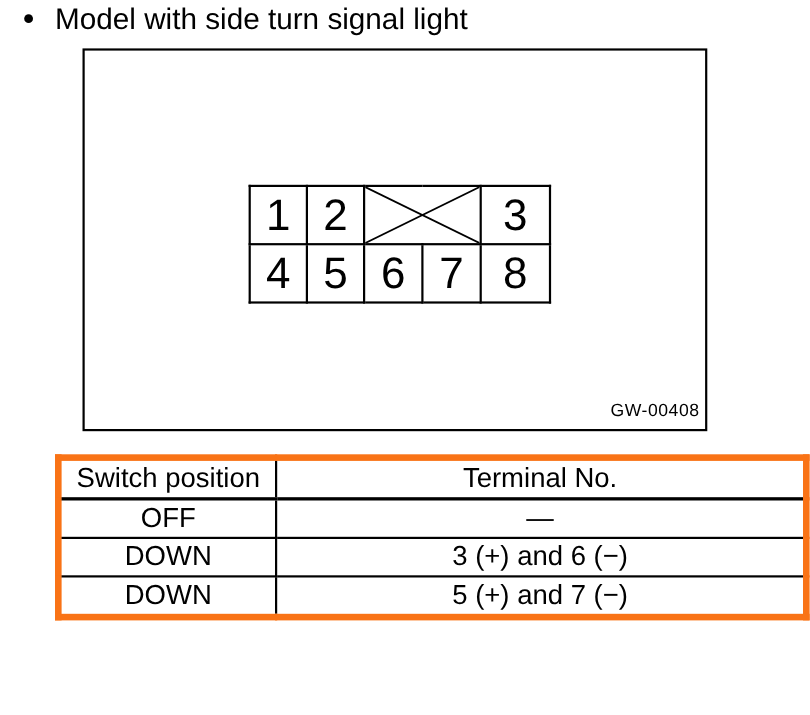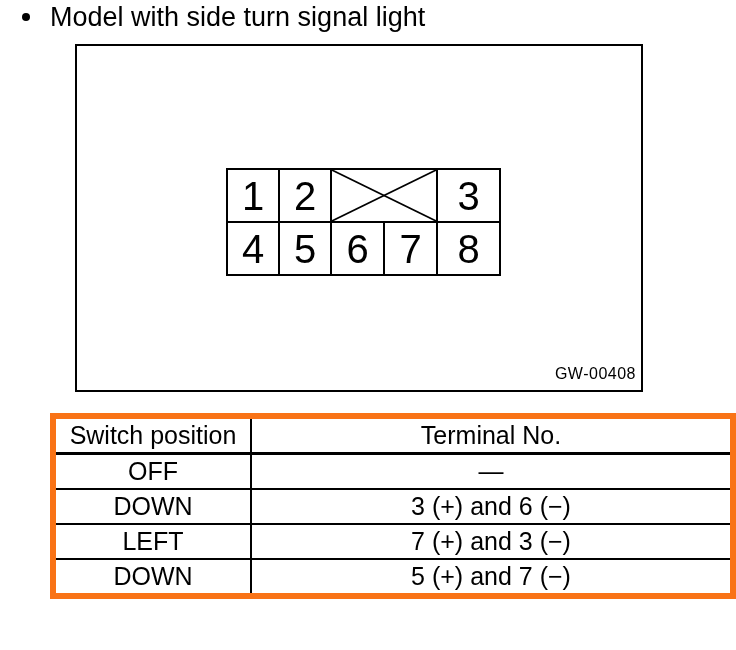--- a/index.html
+++ b/index.html
@@ -158,21 +158,17 @@
   </tr>
   <tr>
     <td>OFF</td>
     <td>—</td>
   </tr>
   <tr>
     <td>DOWN</td>
     <td>3 (+) and 6 (−)</td>
   </tr>
   <tr>
-    <td>LEFT</td>
-    <td>7 (+) and 3 (−)</td>
-  </tr>
-  <tr>
     <td>DOWN</td>
     <td>5 (+) and 7 (−)</td>
   </tr>
 </tbody>
   </table>
 
 </body></html>

